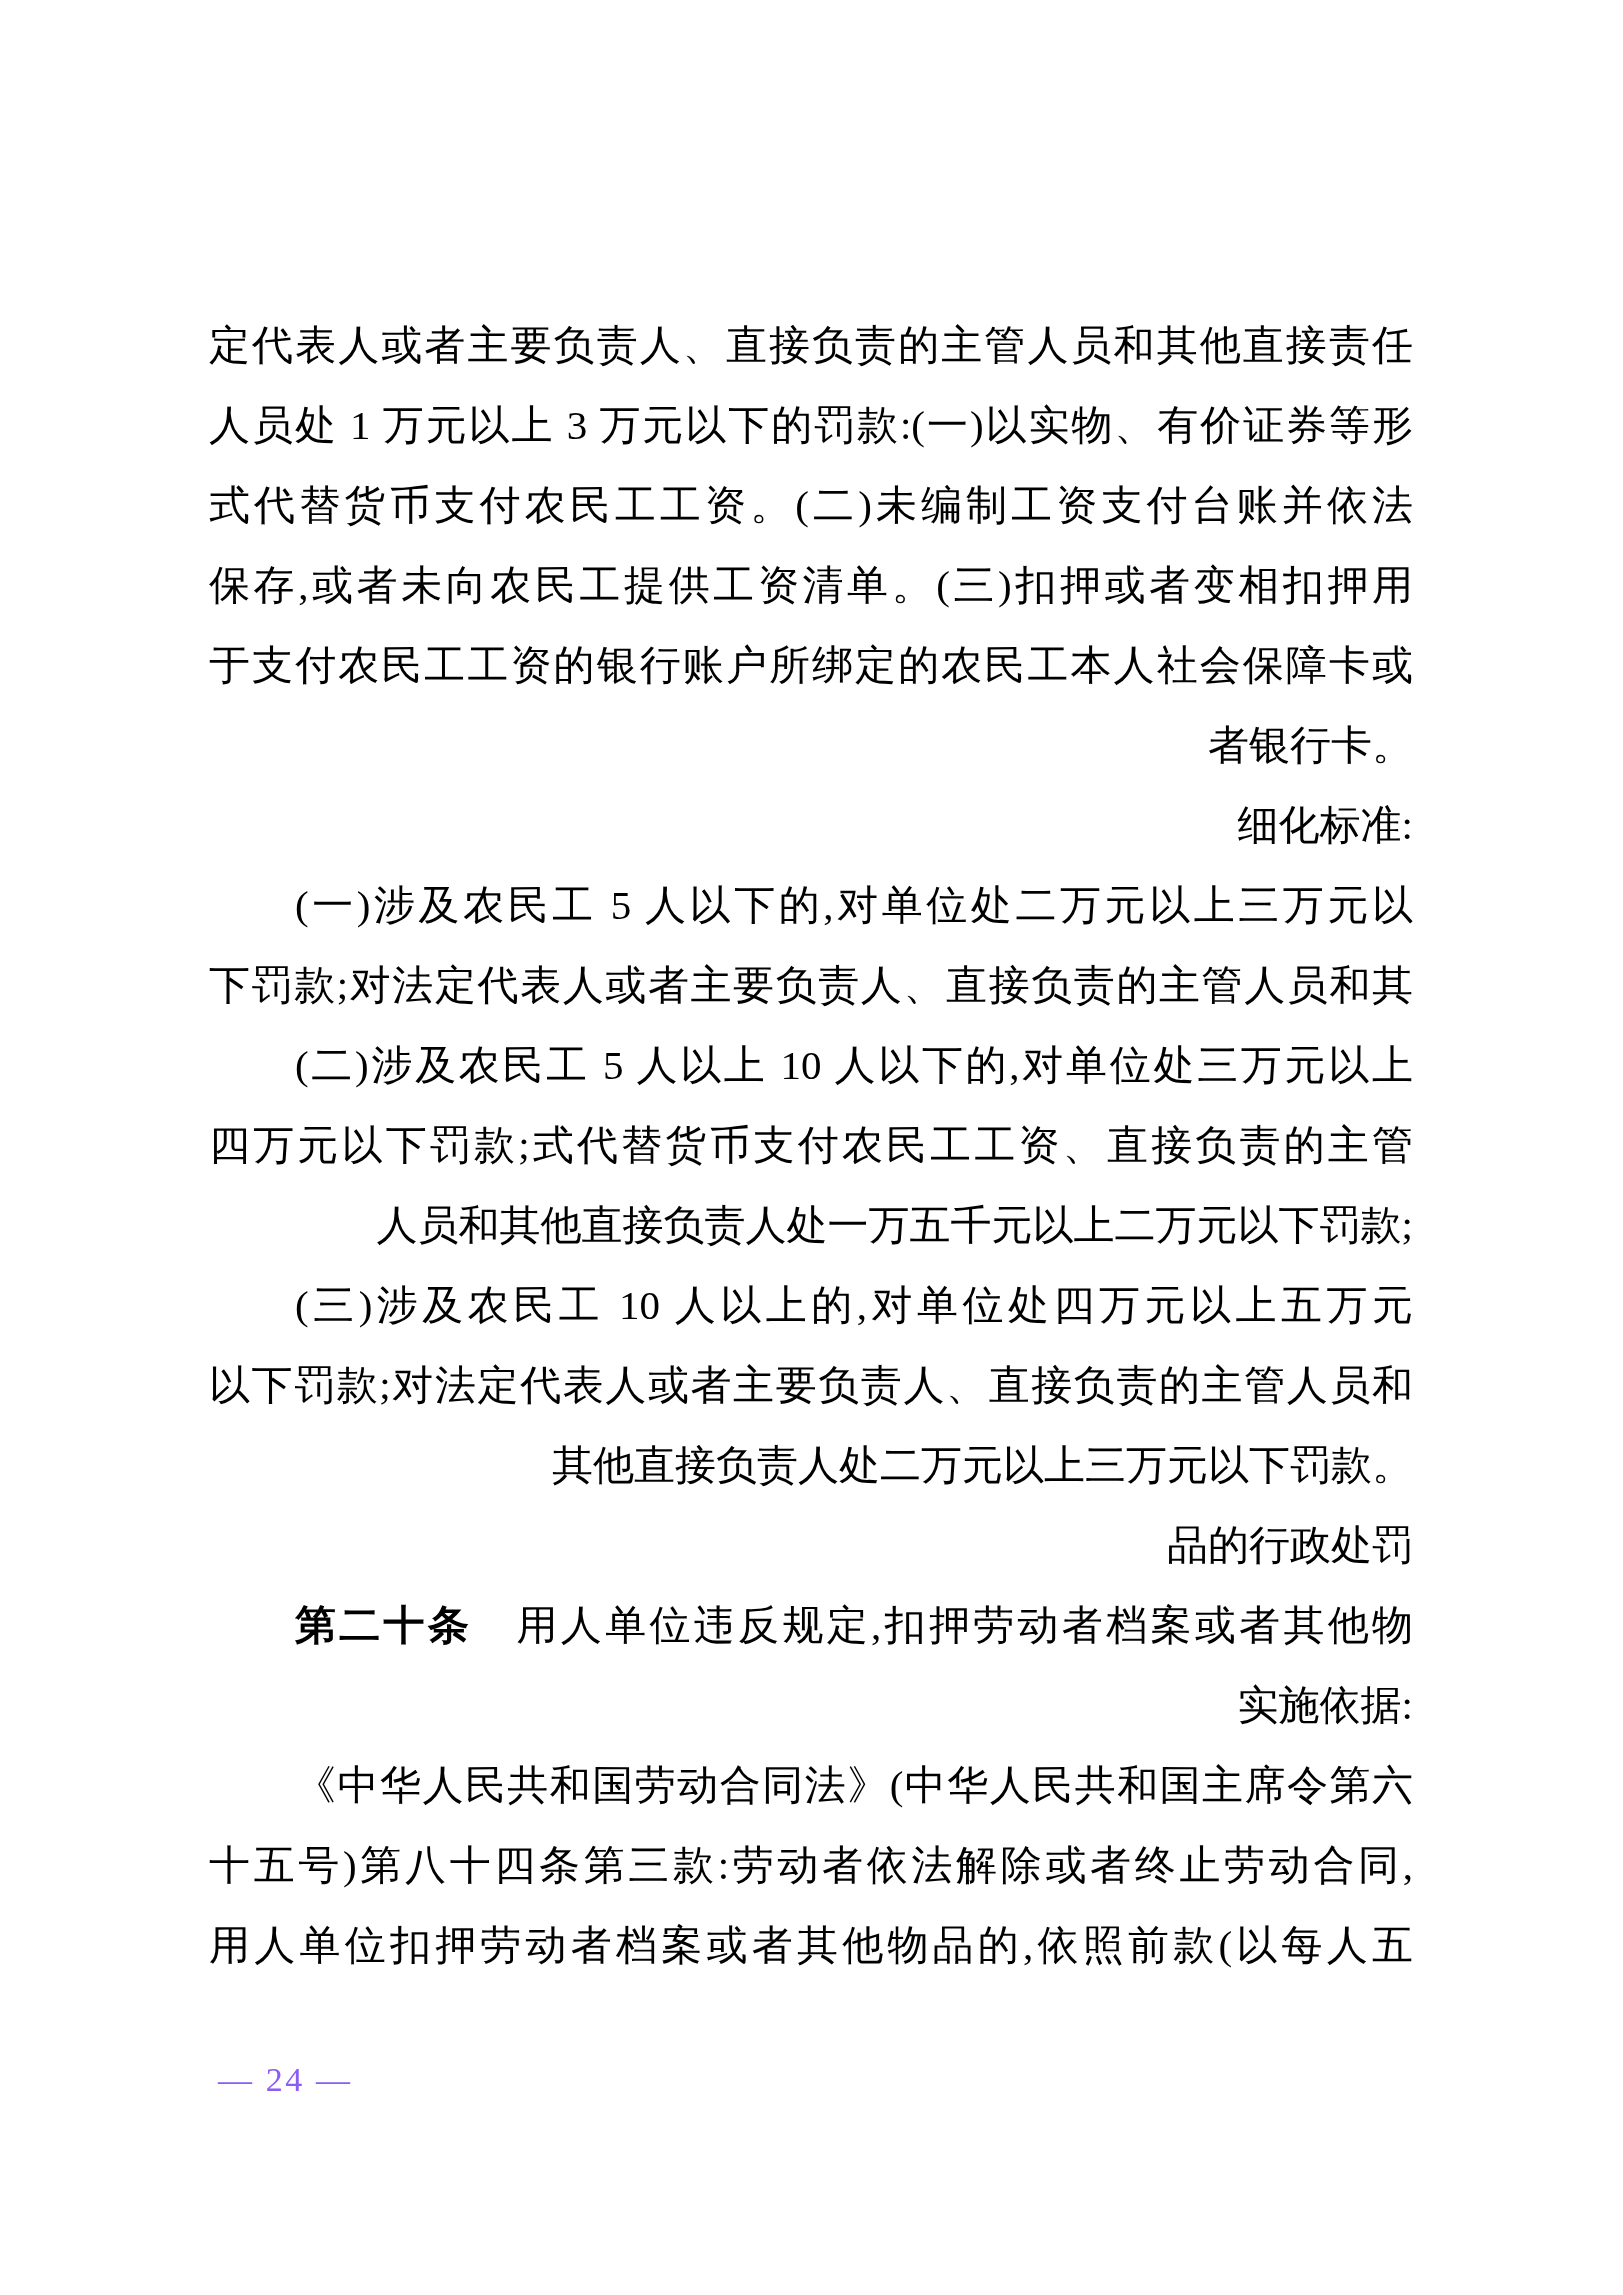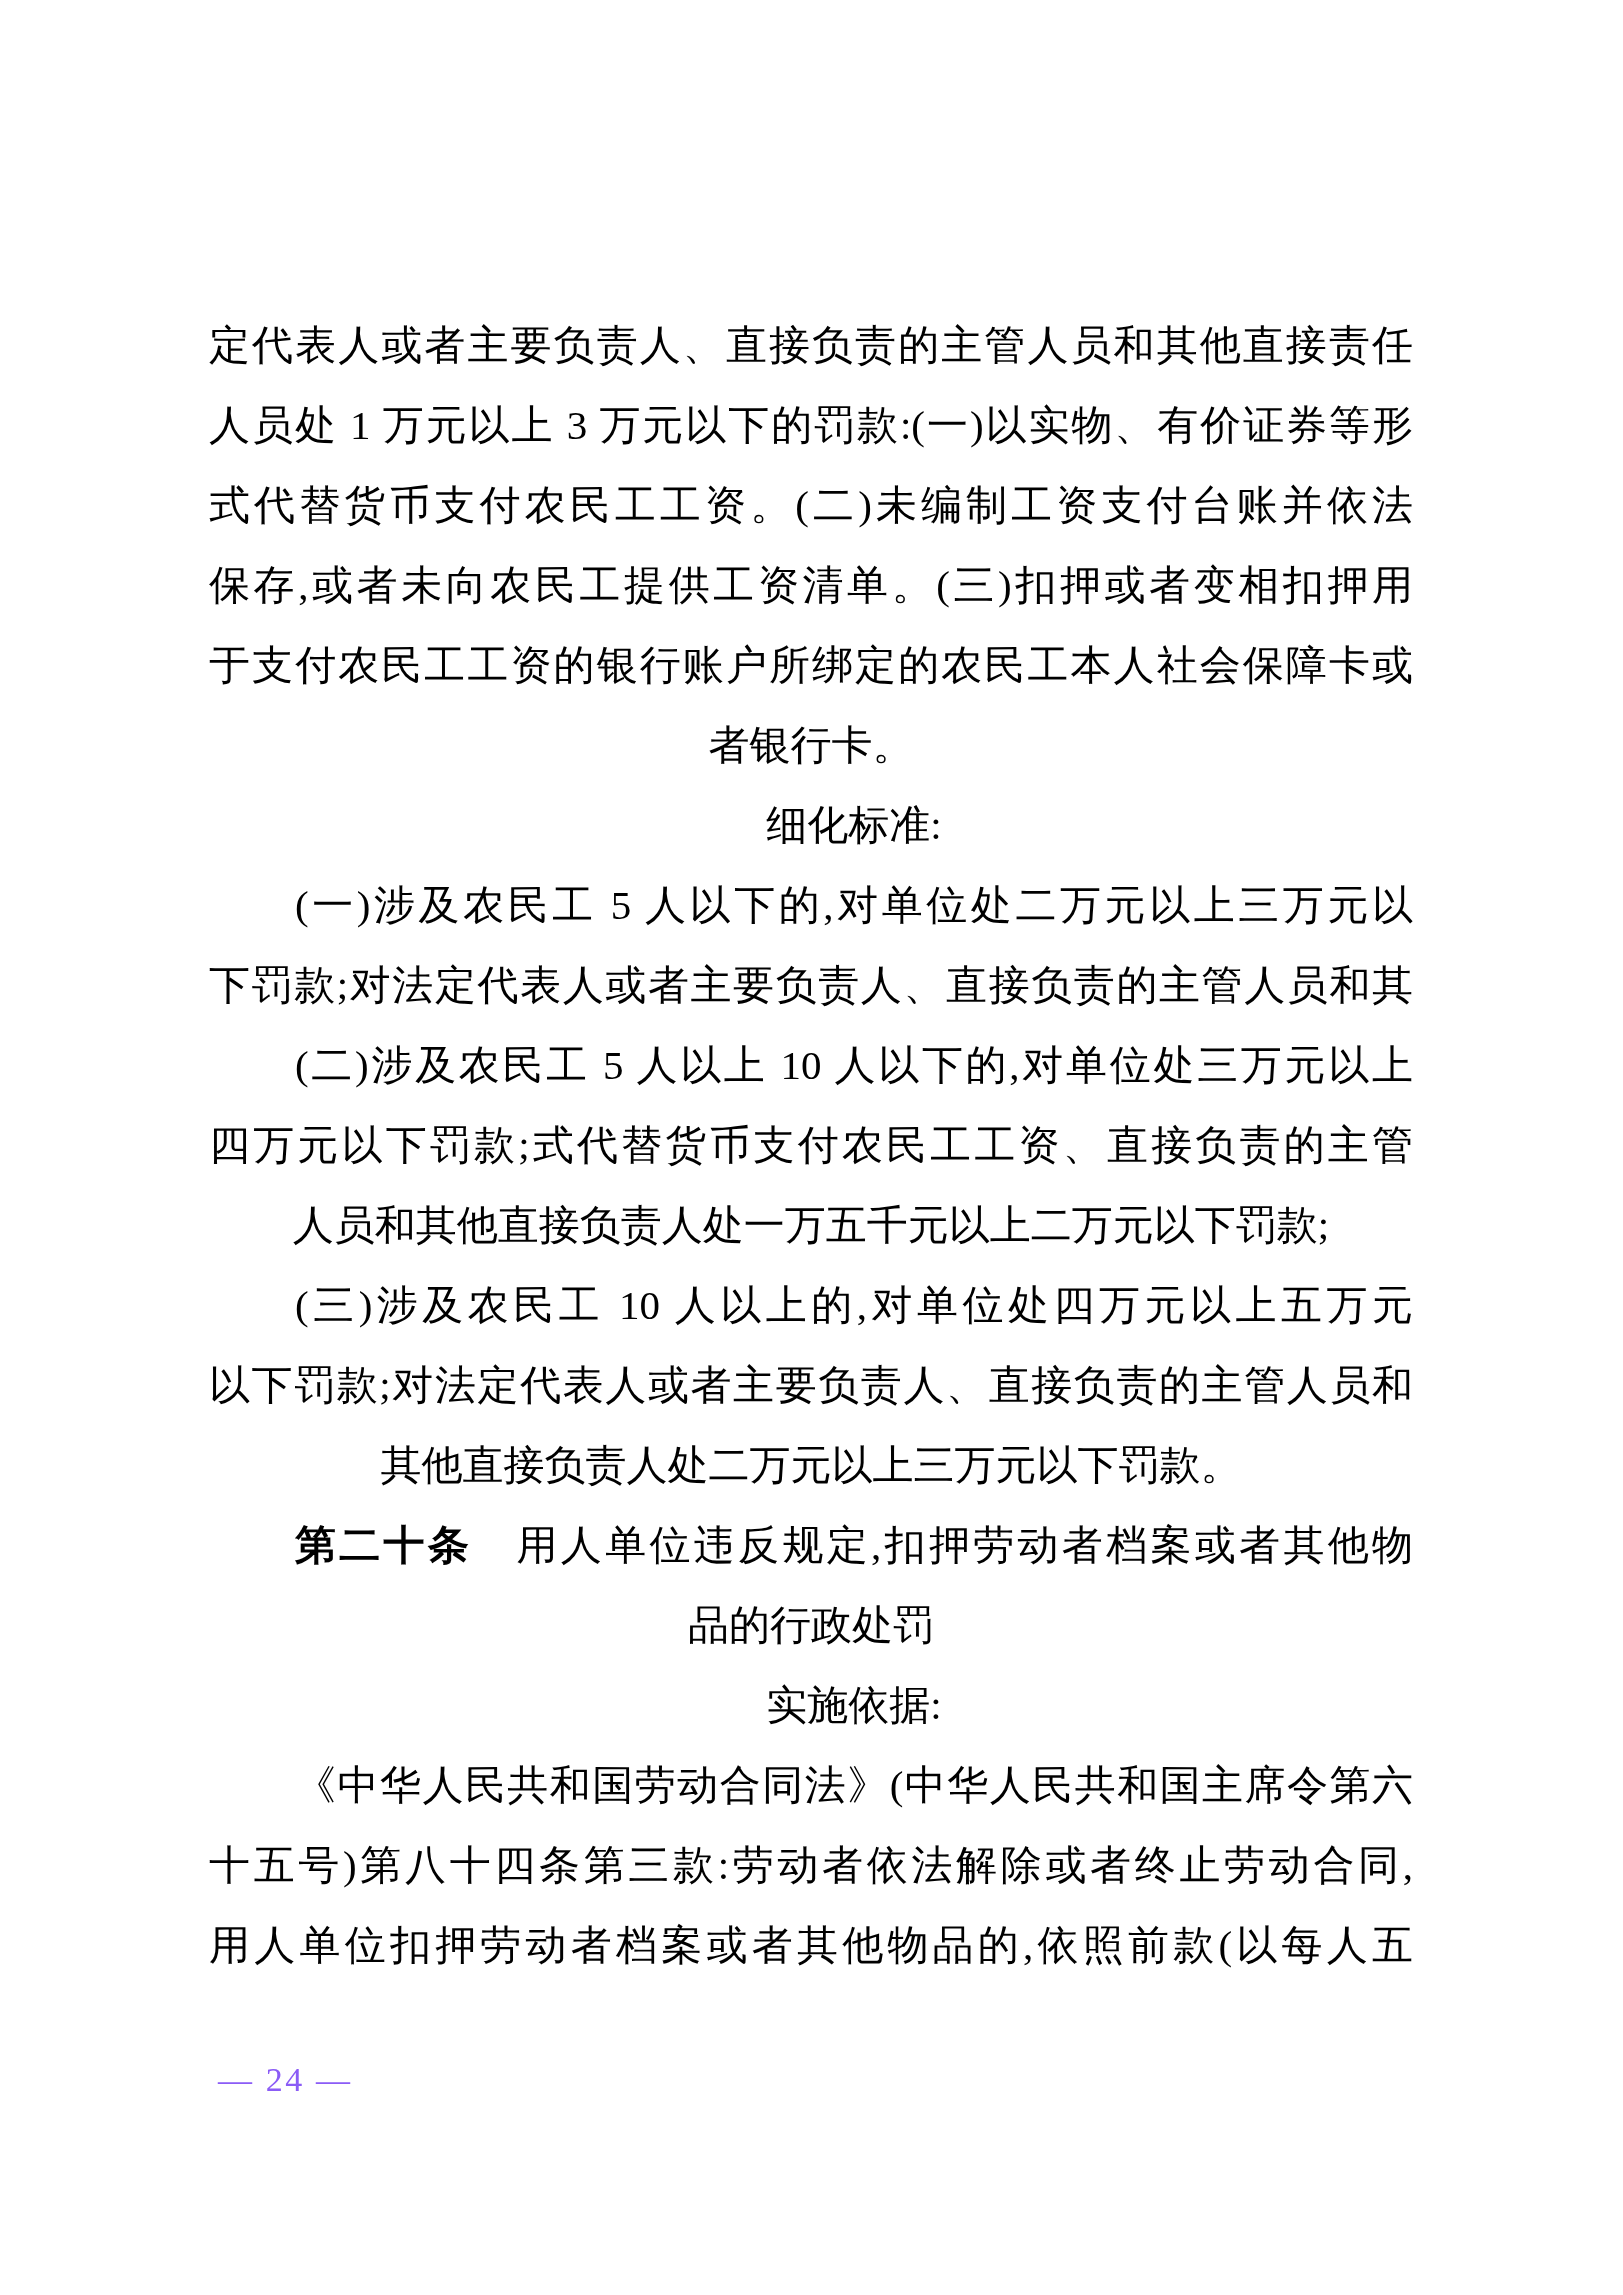--- a/index.html
+++ b/index.html
@@ -21,21 +21,21 @@
     position: absolute;
     left: 209px;
     top: 305px;
     width: 1204px;
   }
   .line {
     height: 80px;
     line-height: 80px;
     font-size: 41px;
     color: #000000;
-    text-align: center;
+    text-align: right;
   }
   .line.just {
     text-align: justify;
     text-align-last: justify;
     text-justify: inter-character;
   }
   .line.indent {
     padding-left: 86px;
   }
   .seg.bold {
@@ -65,22 +65,22 @@
       <div class="line"><span class="seg">者银行卡。</span></div>
       <div class="line indent"><span class="seg">细化标准:</span></div>
       <div class="line indent just"><span class="seg">(一)涉及农民工 5 人以下的,对单位处二万元以上三万元以</span></div>
       <div class="line just"><span class="seg">下罚款;对法定代表人或者主要负责人、直接负责的主管人员和其</span></div>
       <div class="line indent just"><span class="seg">(二)涉及农民工 5 人以上 10 人以下的,对单位处三万元以上</span></div>
       <div class="line just"><span class="seg">四万元以下罚款;式代替货币支付农民工工资、直接负责的主管</span></div>
       <div class="line"><span class="seg">人员和其他直接负责人处一万五千元以上二万元以下罚款;</span></div>
       <div class="line indent just"><span class="seg">(三)涉及农民工 10 人以上的,对单位处四万元以上五万元</span></div>
       <div class="line just"><span class="seg">以下罚款;对法定代表人或者主要负责人、直接负责的主管人员和</span></div>
       <div class="line"><span class="seg">其他直接负责人处二万元以上三万元以下罚款。</span></div>
+      <div class="line"><span class="seg">品的行政处罚</span></div>
       <div class="line indent just"><span class="seg bold">第二十条</span><span class="seg">　用人单位违反规定,扣押劳动者档案或者其他物</span></div>
-      <div class="line"><span class="seg">品的行政处罚</span></div>
       <div class="line indent"><span class="seg">实施依据:</span></div>
       <div class="line indent just"><span class="seg">《中华人民共和国劳动合同法》(中华人民共和国主席令第六</span></div>
       <div class="line just"><span class="seg">十五号)第八十四条第三款:劳动者依法解除或者终止劳动合同,</span></div>
       <div class="line just"><span class="seg">用人单位扣押劳动者档案或者其他物品的,依照前款(以每人五</span></div>
     </section>
   <div class="footer">— 24 —</div>
 </main>
 
 
 </body></html>

